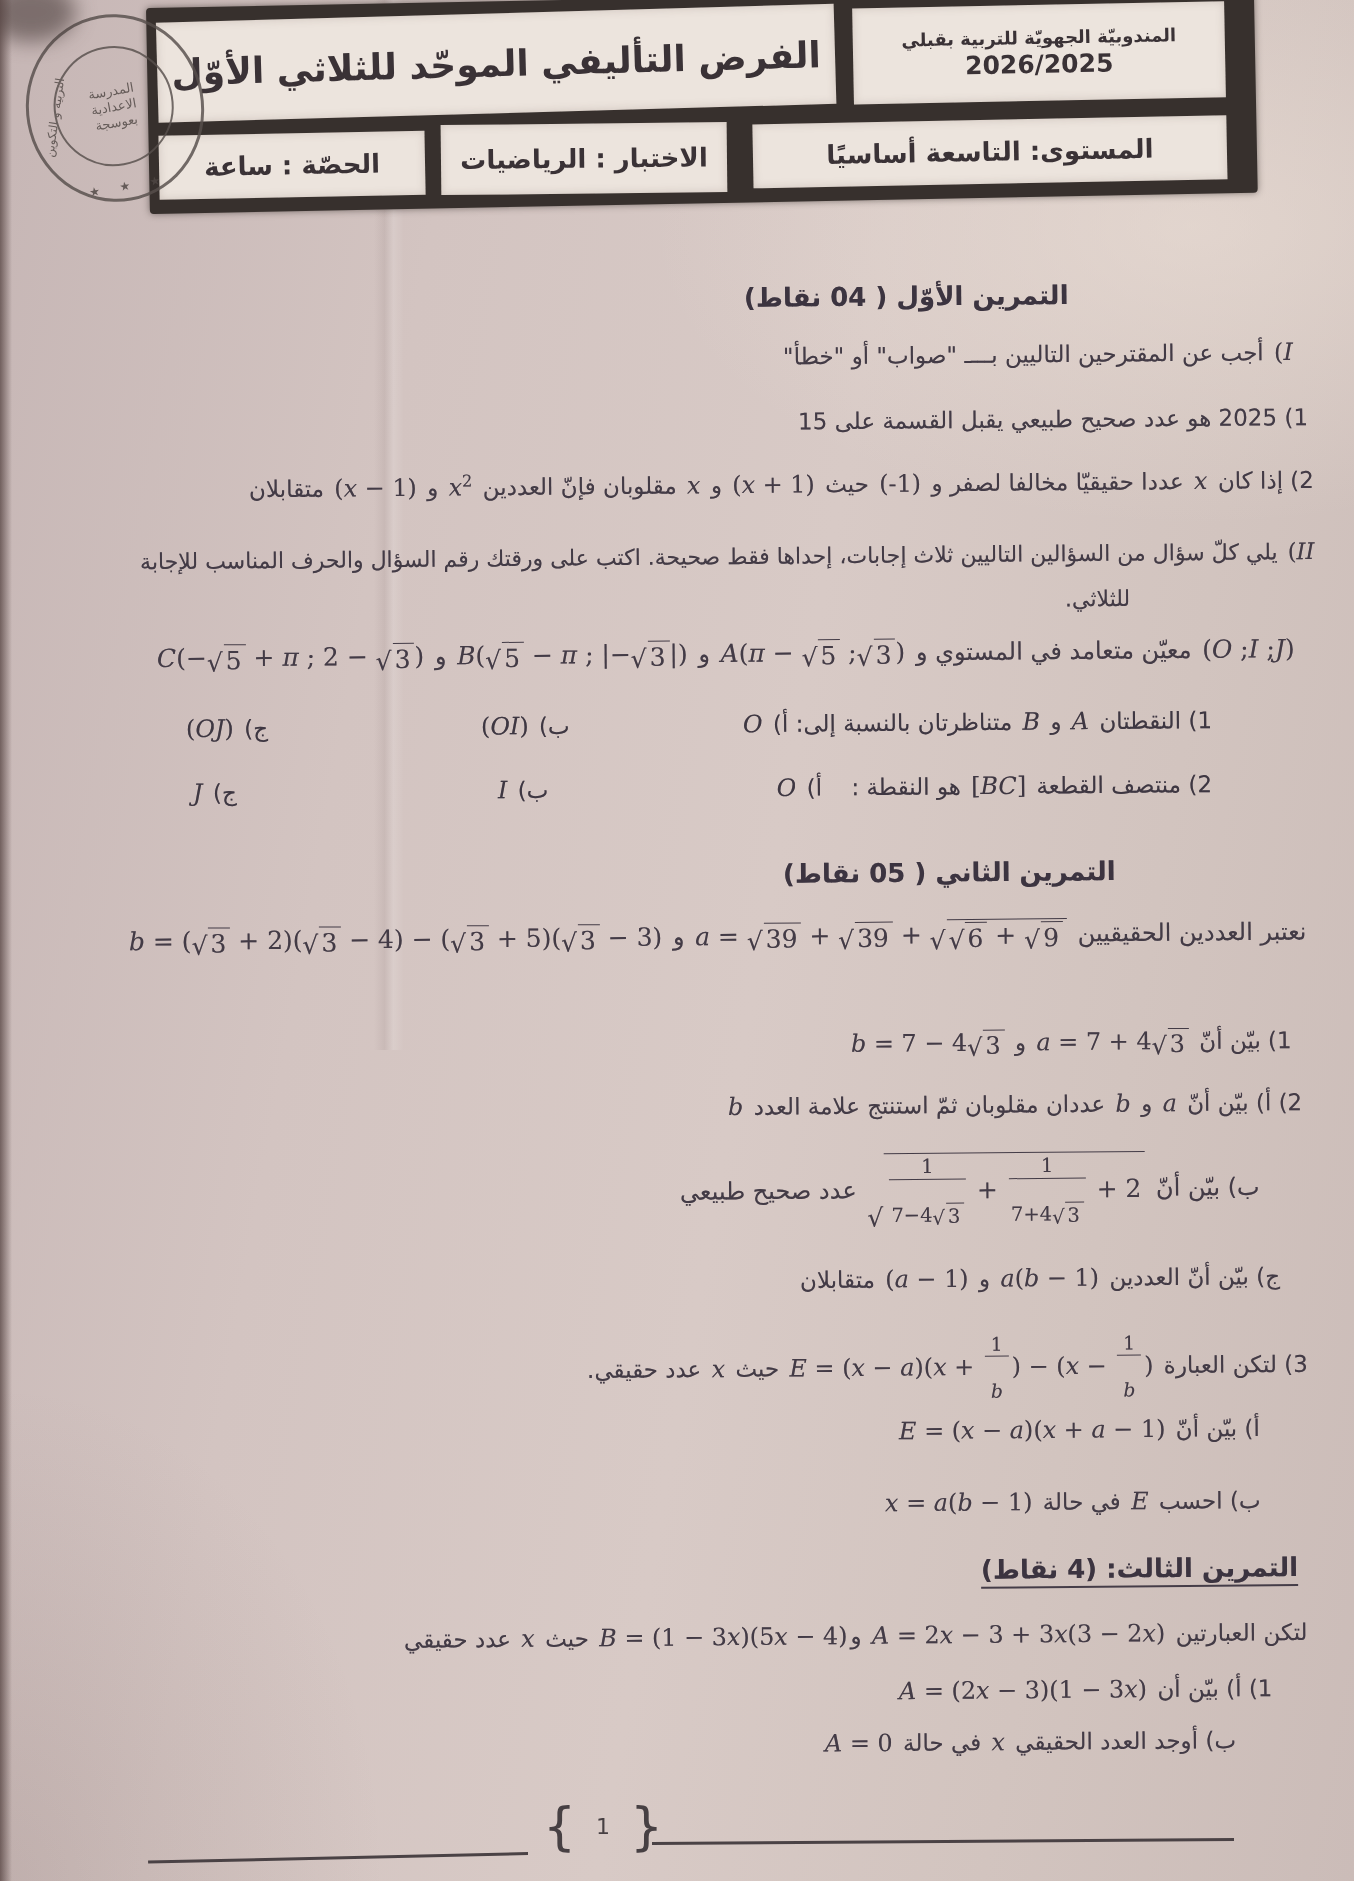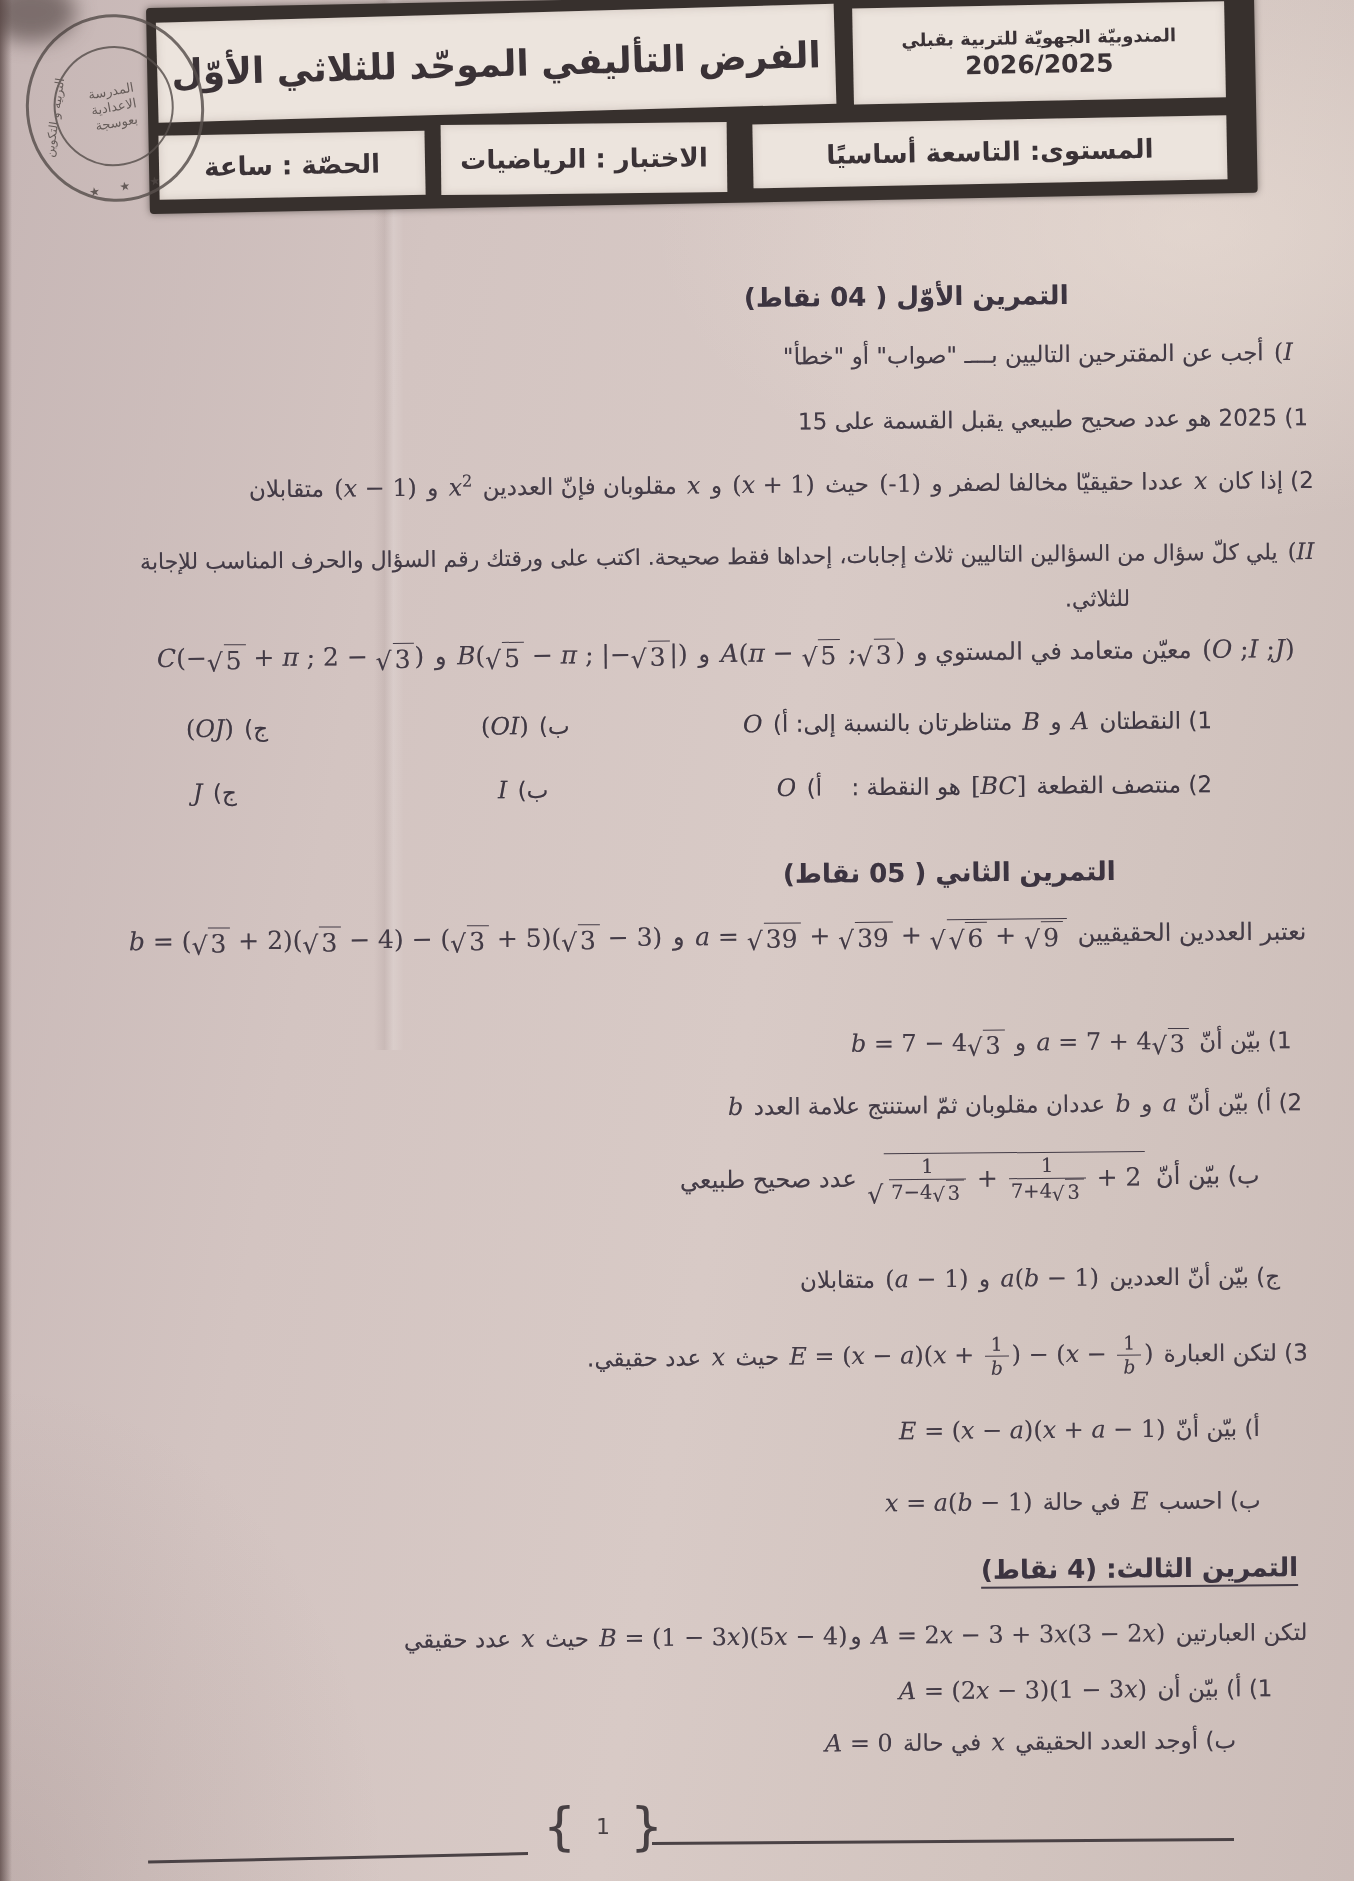--- a/index.html
+++ b/index.html
@@ -53,21 +53,21 @@
 
   
   .mt{font-family:"DejaVu Serif",serif;direction:ltr;unicode-bidi:embed;padding:0 3px;font-size:1.04em;}
   .mt i{font-style:italic;}
   sup{font-size:.68em;}
   .sq{display:inline-flex;align-items:stretch;vertical-align:middle;}
   .sqs{align-self:flex-end;transform:translateY(2px);padding-right:1px;font-style:normal;}
   .sqb{border-top:1.7px solid currentColor;padding:1px 4px 0 2px;}
   .fr{display:inline-flex;flex-direction:column;vertical-align:middle;text-align:center;font-size:.78em;line-height:1.25;margin:0 3px;}
   .fn{border-bottom:1.6px solid currentColor;padding:0 6px;}
-  .fd{padding:0 2px;}
+  .fd{padding:0 2px;margin-top:23px;}
 
   
   .rule{position:absolute;height:3px;background:#4a4245;z-index:2;}
   .rule-l{left:148px;top:1852px;width:380px;transform:rotate(-1.3deg);transform-origin:right center;}
   .rule-r{left:652px;top:1842px;width:582px;transform:rotate(-.4deg);transform-origin:left center;}
   .pageno{position:absolute;left:528px;top:1800px;width:150px;display:flex;align-items:center;justify-content:center;gap:20px;z-index:2;color:#474043;}
   .pageno .brace{font-size:52px;font-weight:normal;line-height:1;}
   .pageno .num{font-size:22px;}
 </style>
 </head>

